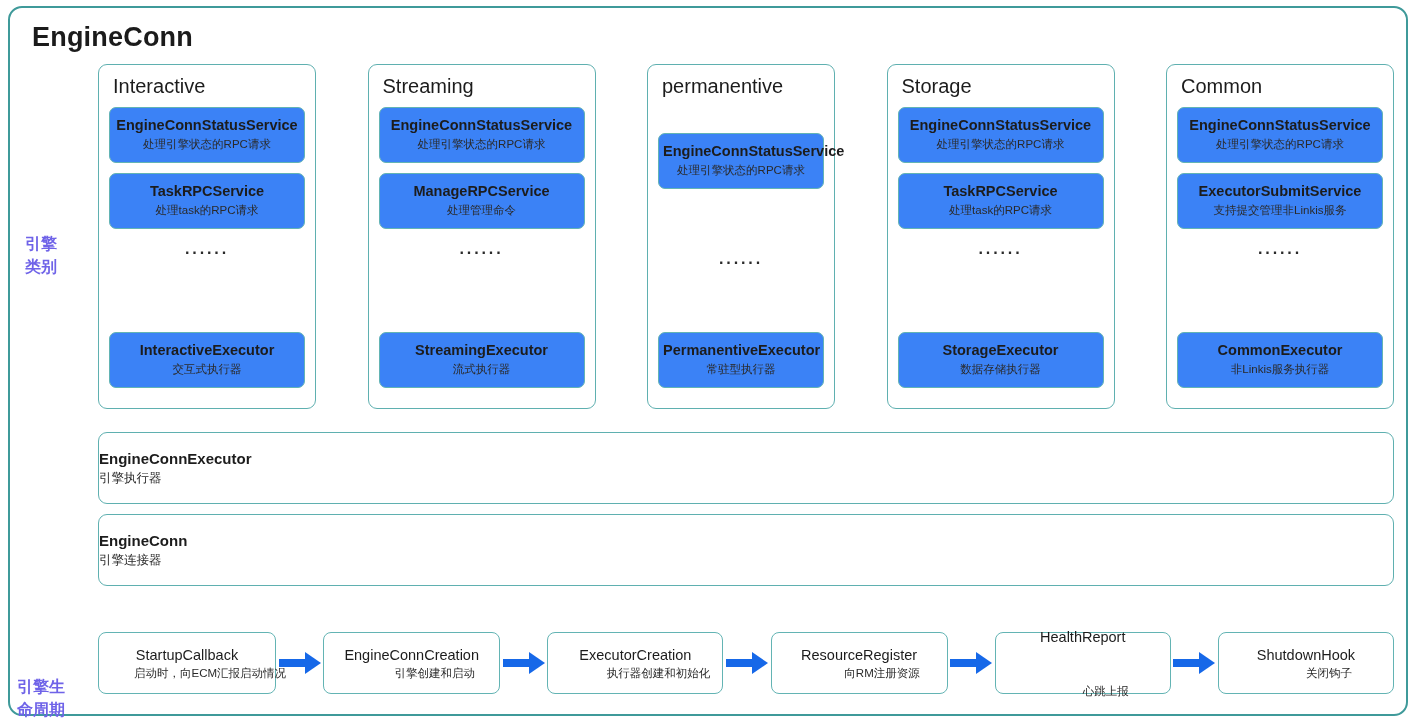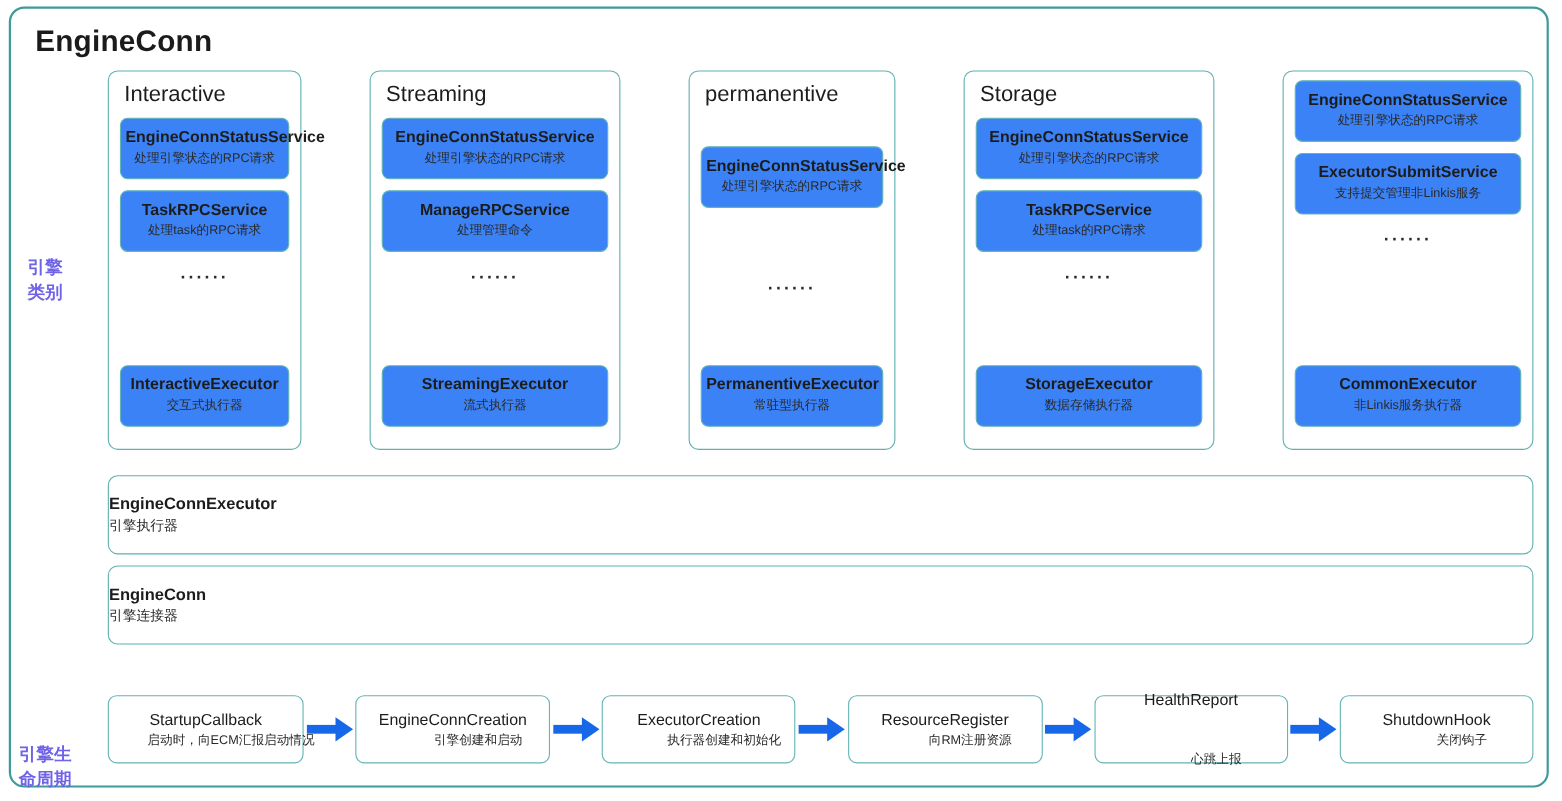--- a/index.html
+++ b/index.html
@@ -64,21 +64,21 @@
   }
   .category-col {
     box-sizing: border-box;
     border: 1.6px solid #5fb0b0;
     border-radius: 9px;
     background: #ffffff;
     padding: 8px 10px 10px 10px;
     display: flex;
     flex-direction: column;
   }
-  .col-w-interactive { width: 176px; }
+  .col-w-interactive { width: 218px; }
   .col-w-streaming   { width: 228px; }
   .col-w-permanentive{ width: 188px; }
   .col-w-storage     { width: 228px; }
   .col-w-common      { width: 228px; }
 
   .category-title {
     font-size: 20px;
     font-weight: normal;
     color: #1c1c1c;
     padding-left: 4px;
@@ -303,20 +303,21 @@
       </div>
       <div class="ellipsis-sep">······</div>
       <div class="spacer-flex"></div>
       <div class="chip">
         <div class="chip-name">StorageExecutor</div>
         <div class="chip-desc">数据存储执行器</div>
       </div>
     </div>
 
     <div class="category-col col-w-common">
+      <div class="category-title">Common</div>
       <div class="chip">
         <div class="chip-name">EngineConnStatusService</div>
         <div class="chip-desc">处理引擎状态的RPC请求</div>
       </div>
       <div class="chip">
         <div class="chip-name">ExecutorSubmitService</div>
         <div class="chip-desc">支持提交管理非Linkis服务</div>
       </div>
       <div class="ellipsis-sep">······</div>
       <div class="spacer-flex"></div>

